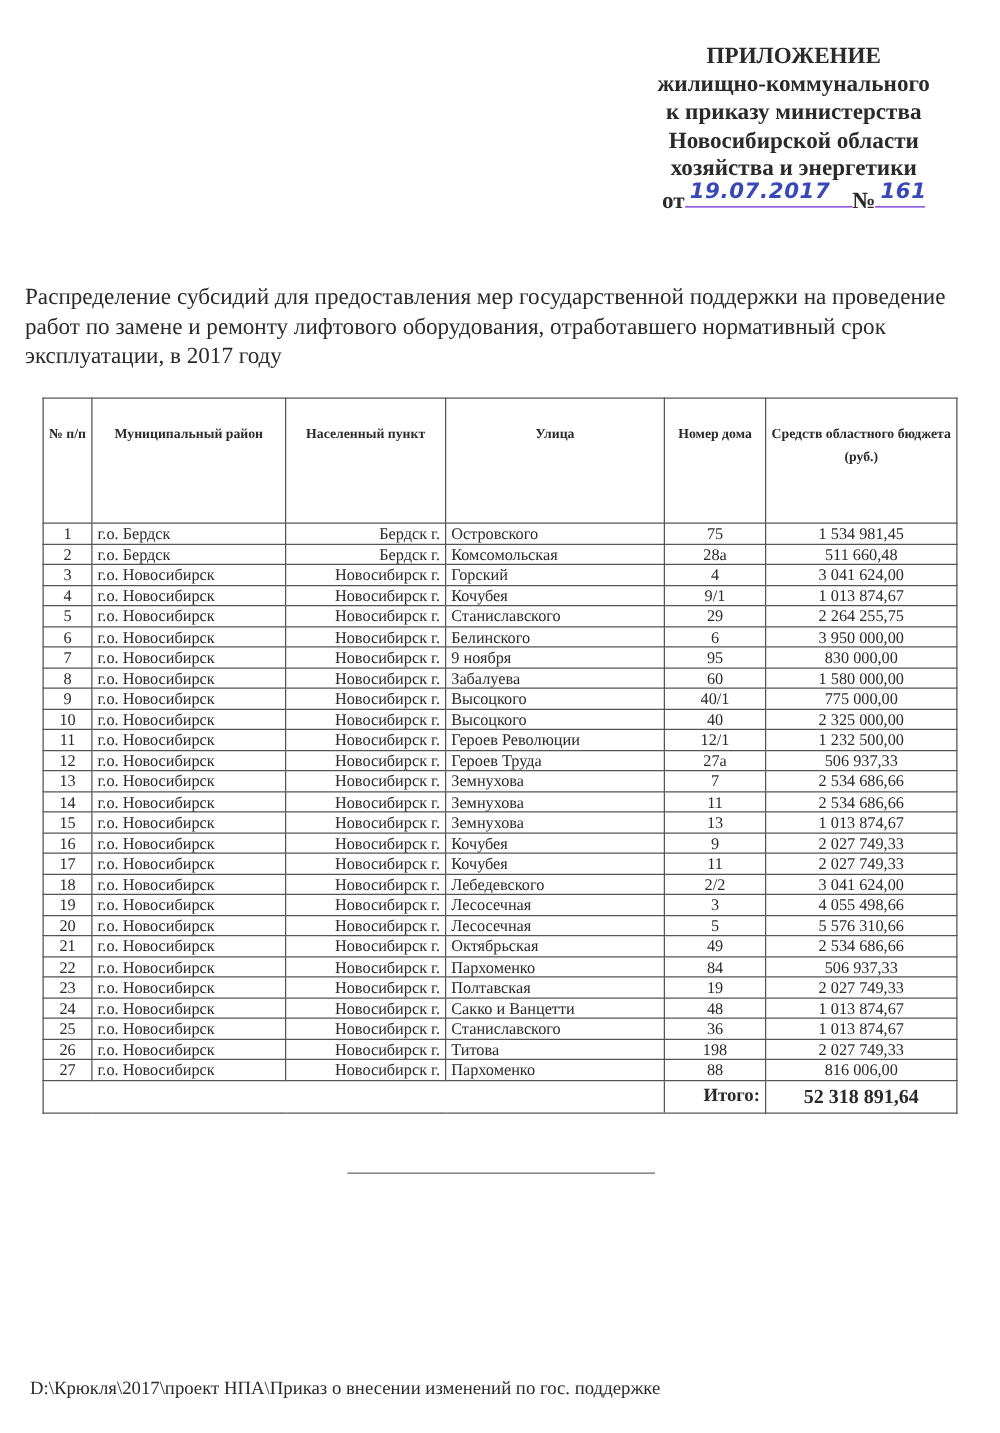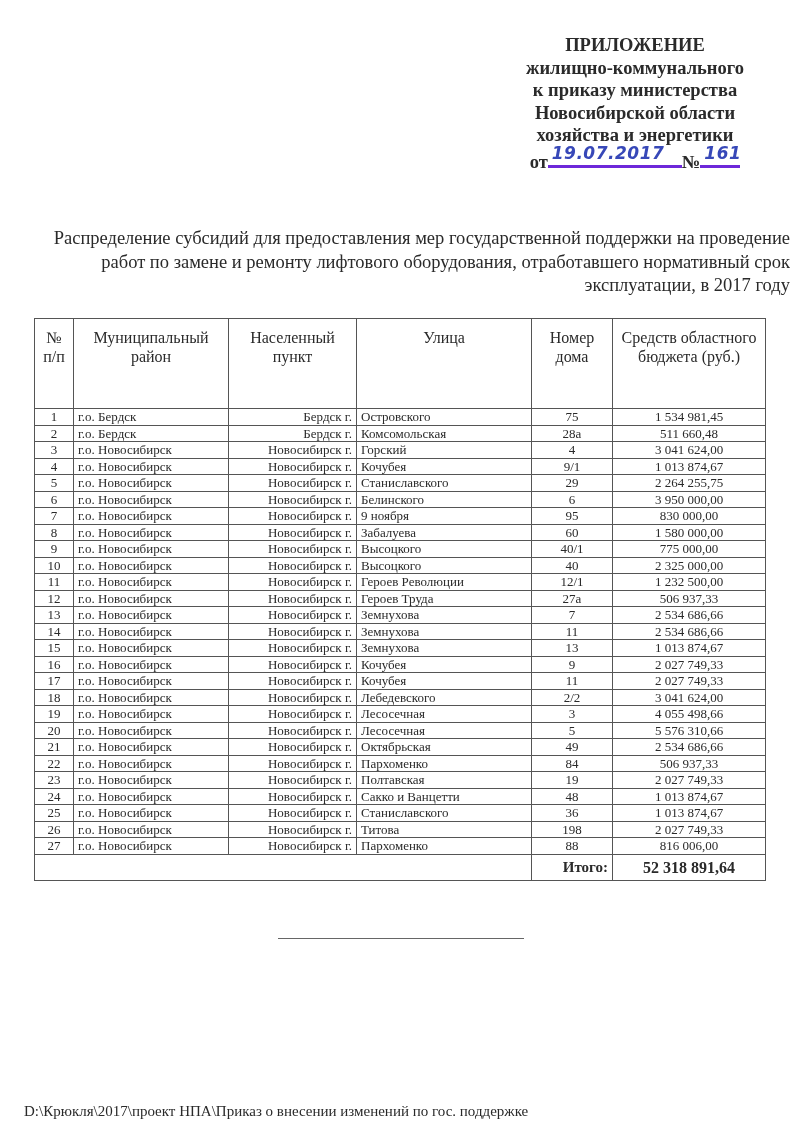--- a/index.html
+++ b/index.html
@@ -6,45 +6,45 @@
     body {
       width: 800px; height: 1146px; position: relative; overflow: hidden;
       font-family: "Liberation Serif", "DejaVu Serif", serif; color: #2a2a2a;
     }
     .appendix {
       position: absolute; left: 470px; width: 330px; top: 34px;
       text-align: center; font-size: 18.5px; line-height: 22.5px; font-weight: bold;
     }
     .appendix .line { display: block; }
     .blank {
-      display: inline-block; border-bottom: 3px solid #6d28d9; position: relative;
+      display: inline-block; border-bottom: 1px solid #6d28d9; position: relative;
       height: 18px; vertical-align: baseline;
     }
     .blank.date { width: 134px; }
     .blank.num { width: 40px; }
     .handwritten {
       position: absolute; left: 4px; bottom: 0px;
       font-family: "DejaVu Sans", sans-serif; font-style: italic; color: #3748b8;
       font-size: 17px; letter-spacing: 0.5px; white-space: nowrap;
     }
     .title {
       position: absolute; left: 20px; width: 770px; top: 227px;
-      text-align: right; font-size: 18.5px; line-height: 23.5px;
+      text-align: left; font-size: 18.5px; line-height: 23.5px;
     }
     table.subsidies {
       position: absolute; left: 34px; top: 318px;
       border-collapse: collapse; font-size: 13px;
     }
     table.subsidies td, table.subsidies th {
       border: 1px solid #555; padding: 0 4px; font-weight: normal;
       height: 15.5px; line-height: 15.5px; white-space: nowrap;
     }
     table.subsidies th {
-      font-size: 16px; line-height: 19px; vertical-align: top; height: 80px;
-      padding-top: 9px; white-space: normal;
+      font-size: 11px; line-height: 19px; vertical-align: top; height: 80px;
+      padding-top: 19px; white-space: normal; font-weight: bold;
     }
     .c1 { width: 30px; text-align: center; }
     .c2 { width: 146px; text-align: left; }
     .c3 { width: 119px; text-align: right; }
     .c4 { width: 166px; text-align: left; margin-left: 28px; }
     .c5 { width: 72px; text-align: center; }
     .c6 { width: 144px; text-align: center; }
     th.c1, th.c2, th.c3, th.c4, th.c5, th.c6 { text-align: center; }
     tr.total td { height: 25px; line-height: 25px; font-weight: bold; font-size: 15px; }
     tr.total td.label { text-align: right; border-right: 1px solid #555; }

